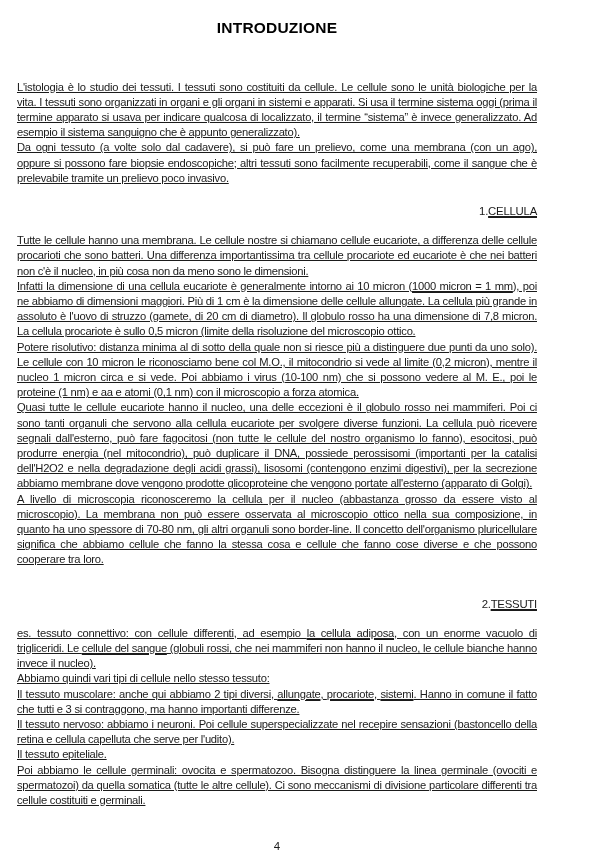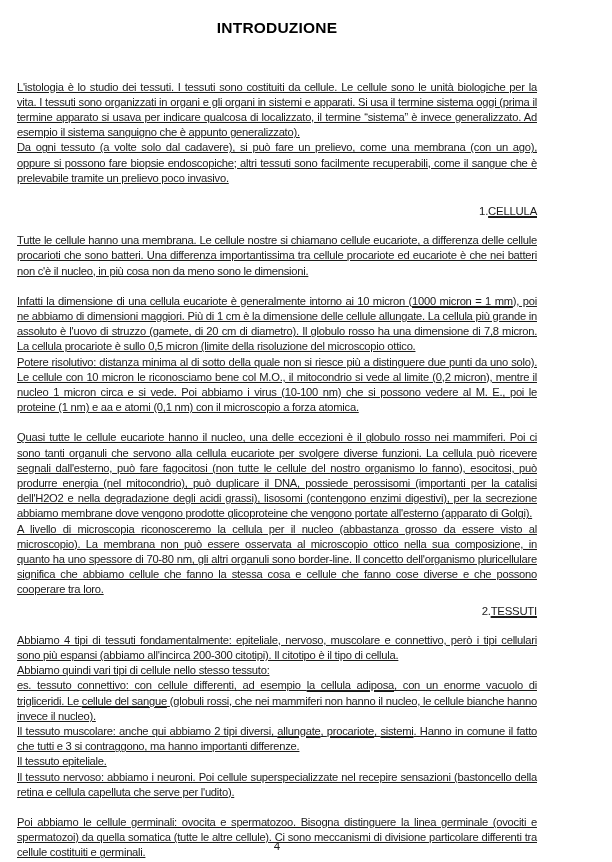--- a/index.html
+++ b/index.html
@@ -36,30 +36,29 @@
     font-size: 11.2px;
     line-height: 15.2px;
     letter-spacing: -0.25px;
     text-align: justify;
     text-decoration: underline;
   }
   .para {
     margin: 0;
   }
   .gap {
-    margin-top: 15px;
   }
   .heading {
     margin: 18px 0 14px 0;
     padding-left: 23px;
     font-size: 11.4px;
     text-align: right;
   }
   .heading.second {
-    margin-top: 6px;
+    margin-top: 29px;
   }
   .heading .num {
     display: inline-block;
     width: 17px;
   }
   .heading .label,
   .u {
     text-decoration: underline;
     text-underline-offset: 2px;
   }
@@ -94,26 +93,25 @@
     <p class="para gap"><span>Infatti la dimensione di una cellula eucariote è generalmente intorno ai 10 micron (</span><span class="u">1000 micron = 1 mm</span><span>), poi ne abbiamo di dimensioni maggiori. Più di 1 cm è la dimensione delle cellule allungate. La cellula più grande in assoluto è l'uovo di struzzo (gamete, di 20 cm di diametro). Il globulo rosso ha una dimensione di 7,8 micron. La cellula procariote è sullo 0,5 micron (limite della risoluzione del microscopio ottico.</span></p>
     <p class="para">Potere risolutivo: distanza minima al di sotto della quale non si riesce più a distinguere due punti da uno solo). Le cellule con 10 micron le riconosciamo bene col M.O., il mitocondrio si vede al limite (0,2 micron), mentre il nucleo 1 micron circa e si vede. Poi abbiamo i virus (10-100 nm) che si possono vedere al M. E., poi le proteine (1 nm) e aa e atomi (0,1 nm) con il microscopio a forza atomica.</p>
 
     <p class="para gap">Quasi tutte le cellule eucariote hanno il nucleo, una delle eccezioni è il globulo rosso nei mammiferi. Poi ci sono tanti organuli che servono alla cellula eucariote per svolgere diverse funzioni. La cellula può ricevere segnali dall'esterno, può fare fagocitosi (non tutte le cellule del nostro organismo lo fanno), esocitosi, può produrre energia (nel mitocondrio), può duplicare il DNA, possiede perossisomi (importanti per la catalisi dell'H2O2 e nella degradazione degli acidi grassi), lisosomi (contengono enzimi digestivi), per la secrezione abbiamo membrane dove vengono prodotte glicoproteine che vengono portate all'esterno (apparato di Golgi).</p>
     <p class="para">A livello di microscopia riconosceremo la cellula per il nucleo (abbastanza grosso da essere visto al microscopio). La membrana non può essere osservata al microscopio ottico nella sua composizione, in quanto ha uno spessore di 70-80 nm, gli altri organuli sono border-line. Il concetto dell'organismo pluricellulare significa che abbiamo cellule che fanno la stessa cosa e cellule che fanno cose diverse e che possono cooperare tra loro.</p>
 
     <div class="heading second">
       <span class="num">2.</span><span class="label">TESSUTI</span>
     </div>
 
-    <p class="para">Abbiamo 4 tipi di tessuti fondamentalmente: epiteliale, nervoso, muscolare e connettivo, però i tipi cellulari sono più espansi (abbiamo all'incirca 200-300 citotipi). Il citotipo è il tipo di cellula.</p>
+    <p class="para"><span>es. tessuto connettivo: con cellule differenti, ad esempio </span><span class="u">la cellula adiposa</span><span>, con un enorme vacuolo di trigliceridi. Le </span><span class="u">cellule del sangue</span><span> (globuli rossi, che nei mammiferi non hanno il nucleo, le cellule bianche hanno invece il nucleo).</span></p>
     <p class="para">Abbiamo quindi vari tipi di cellule nello stesso tessuto:</p>
-    <p class="para"><span>es. tessuto connettivo: con cellule differenti, ad esempio </span><span class="u">la cellula adiposa</span><span>, con un enorme vacuolo di trigliceridi. Le </span><span class="u">cellule del sangue</span><span> (globuli rossi, che nei mammiferi non hanno il nucleo, le cellule bianche hanno invece il nucleo).</span></p>
     <p class="para"><span>Il tessuto muscolare: anche qui abbiamo 2 tipi diversi, </span><span class="u">allungate</span><span>, </span><span class="u">procariote</span><span>, </span><span class="u">sistemi</span><span>. Hanno in comune il fatto che tutti e 3 si contraggono, ma hanno importanti differenze.</span></p>
+    <p class="para">Il tessuto nervoso: abbiamo i neuroni. Poi cellule superspecializzate nel recepire sensazioni (bastoncello della retina e cellula capelluta che serve per l'udito).</p>
     <p class="para">Il tessuto epiteliale.</p>
-    <p class="para">Il tessuto nervoso: abbiamo i neuroni. Poi cellule superspecializzate nel recepire sensazioni (bastoncello della retina e cellula capelluta che serve per l'udito).</p>
 
     <p class="para gap">Poi abbiamo le cellule germinali: ovocita e spermatozoo. Bisogna distinguere la linea germinale (ovociti e spermatozoi) da quella somatica (tutte le altre cellule). Ci sono meccanismi di divisione particolare differenti tra cellule costituiti e germinali.</p>
 
   </div>
 
   <div class="page-number">4</div>
 
 </div>
 
 </body></html>

